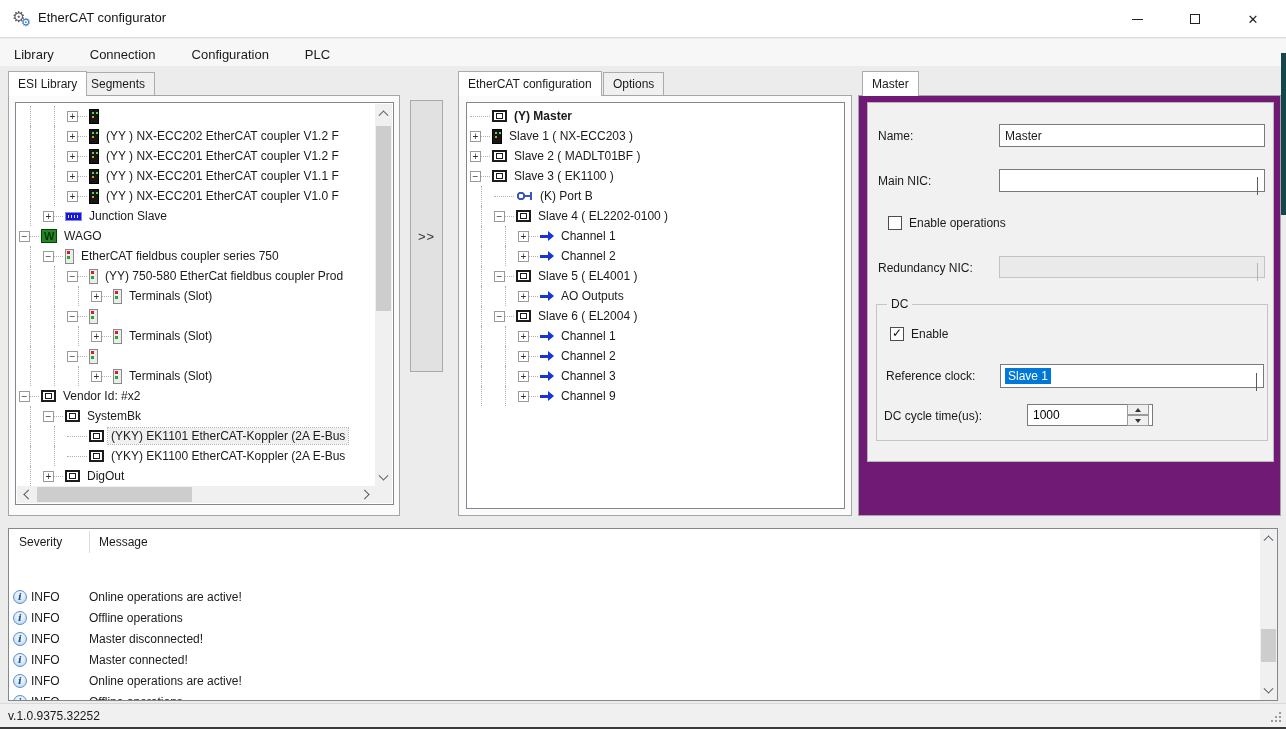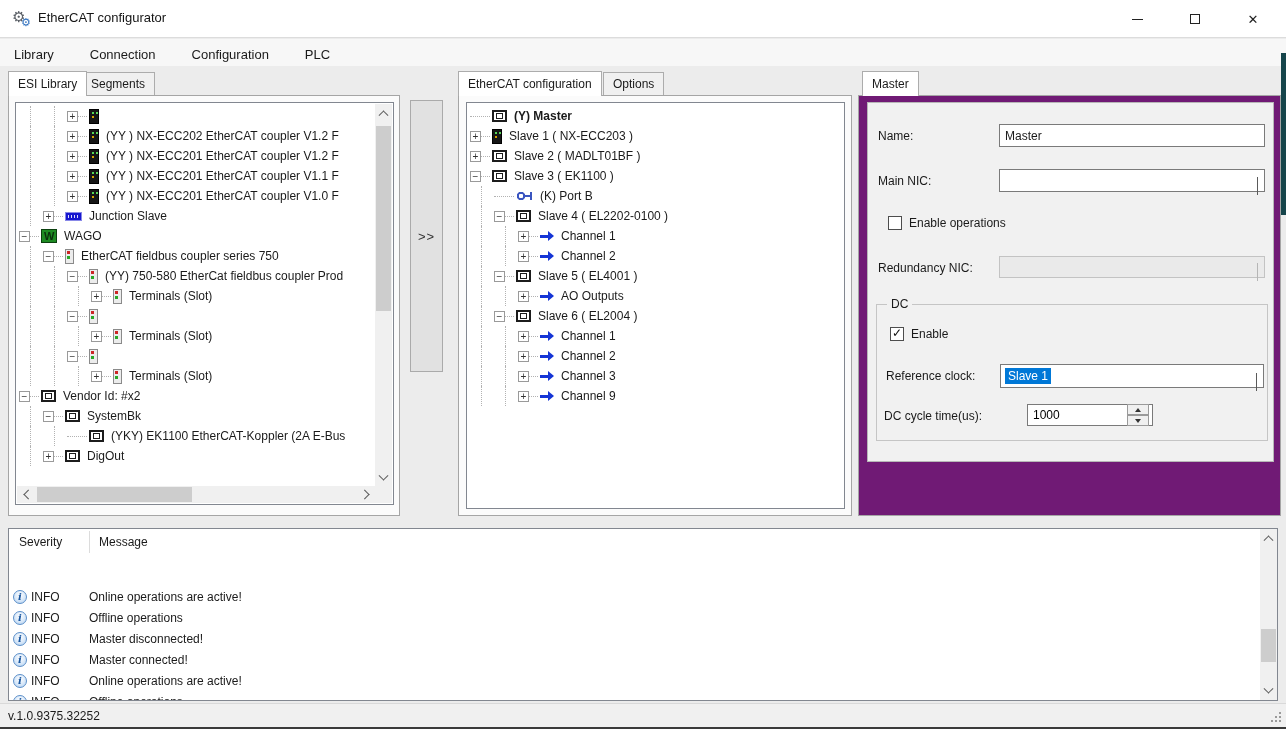--- a/index.html
+++ b/index.html
@@ -289,20 +289,27 @@
           <span class="lbl">Vendor Id: #x2</span>
         </div>
         <div class="tree-row">
           <span class="guide"></span>
           <span class="exp-slot">
             <span class="exp">−</span>
           </span>
           <span class="icon module-icon"></span>
           <span class="lbl">SystemBk</span>
         </div>
+        <div class="tree-row selected">
+          <span class="guide"></span>
+          <span class="guide"></span>
+          <span class="exp-slot"></span>
+          <span class="icon module-icon"></span>
+          <span class="lbl">(YKY) EK1101 EtherCAT-Koppler (2A E-Bus</span>
+        </div>
         <div class="tree-row">
           <span class="guide"></span>
           <span class="guide"></span>
           <span class="exp-slot"></span>
           <span class="icon module-icon"></span>
           <span class="lbl">(YKY) EK1100 EtherCAT-Koppler (2A E-Bus</span>
         </div>
         <div class="tree-row">
           <span class="guide"></span>
           <span class="exp-slot">

